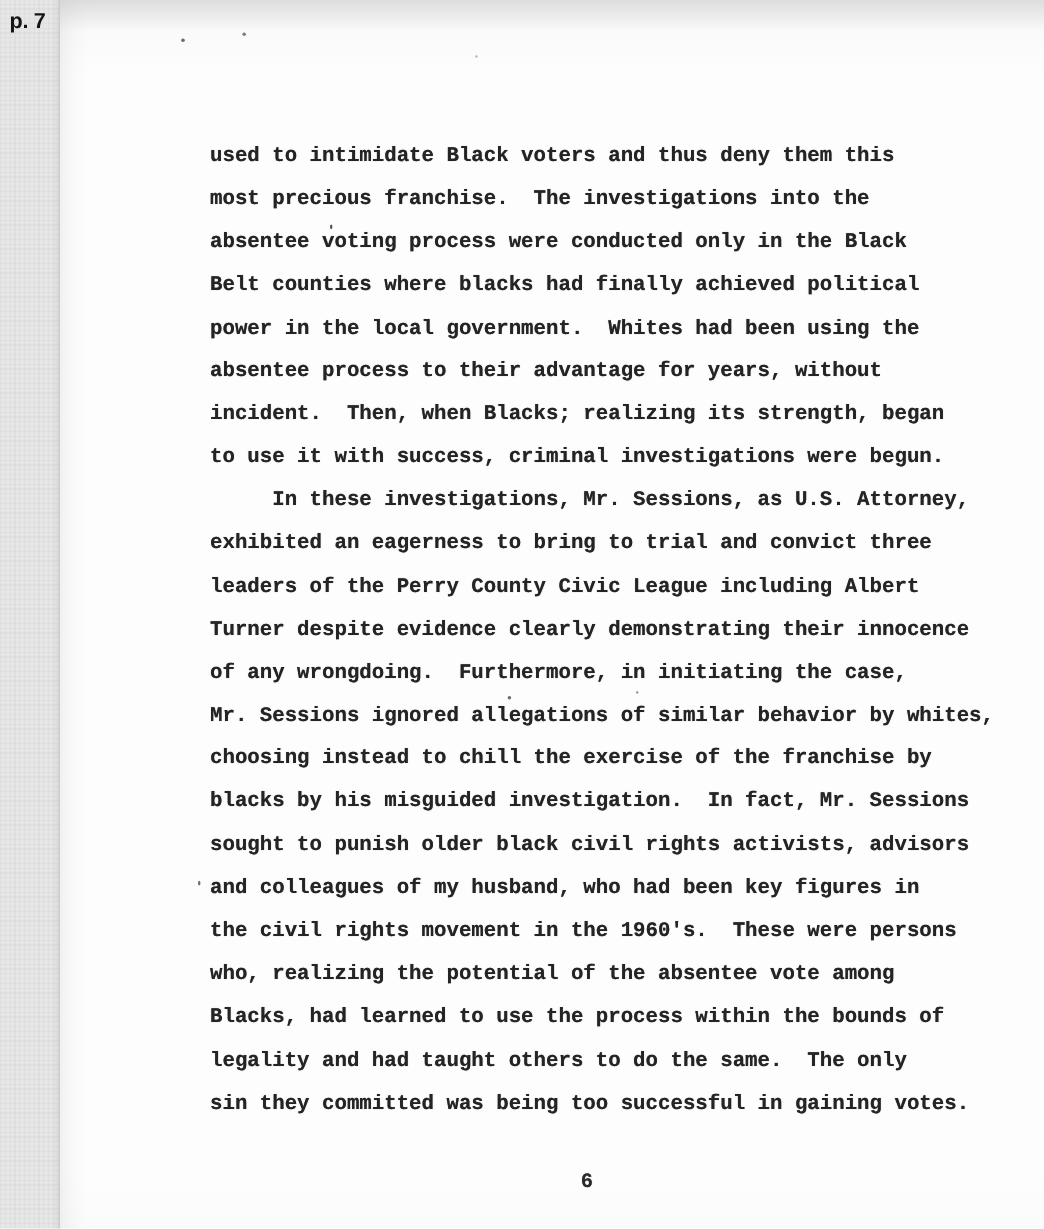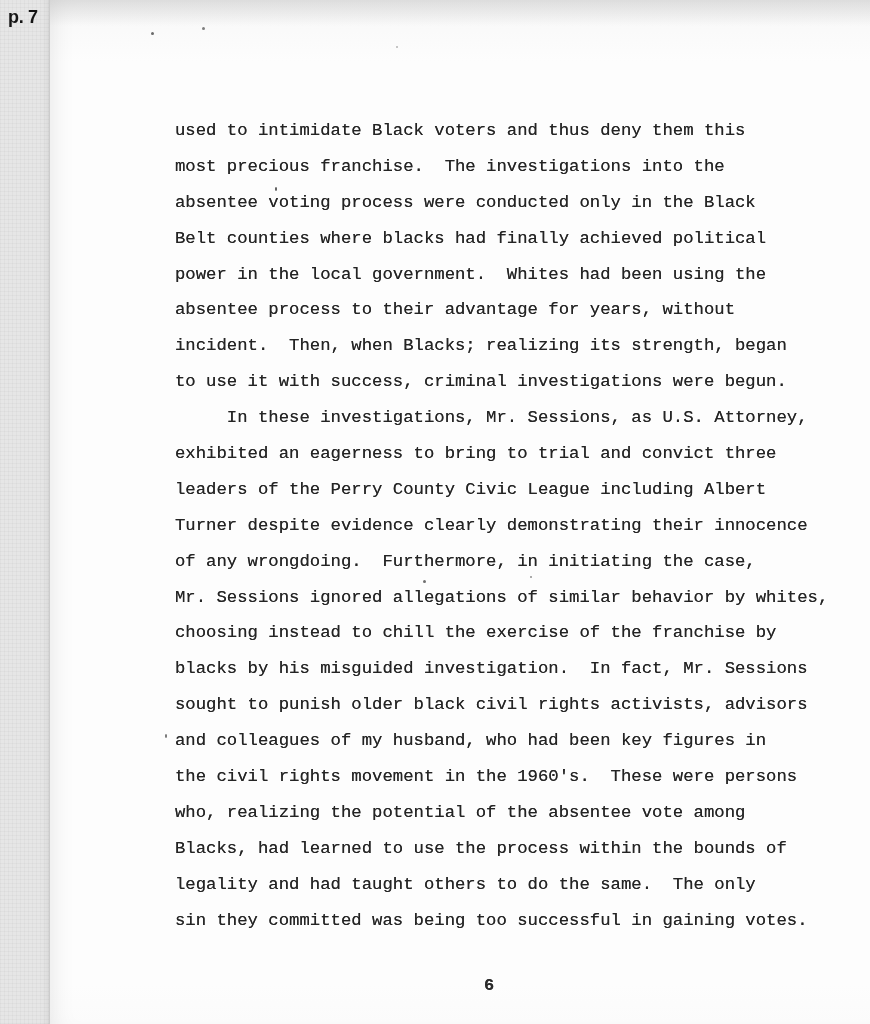--- a/index.html
+++ b/index.html
@@ -52,21 +52,21 @@
     width: 100%; height: 26px;
     background: linear-gradient(180deg, rgba(190,190,190,0.45), rgba(255,255,255,0));
     pointer-events: none;
   }
   
   .doc-text {
     position: absolute;
     left: 175px; top: 113px;
     font-family: "Liberation Mono", "DejaVu Sans Mono", monospace;
     font-size: 17.3px;
-    font-weight: normal;
+    font-weight: bold;
     line-height: 35.9px;
     color: #242424;
     text-shadow: 0 0 0.6px rgba(30,30,30,0.75);
     white-space: pre;
   }
   .doc-line {
     height: 35.9px;
   }
   .page-number {
     position: absolute;

